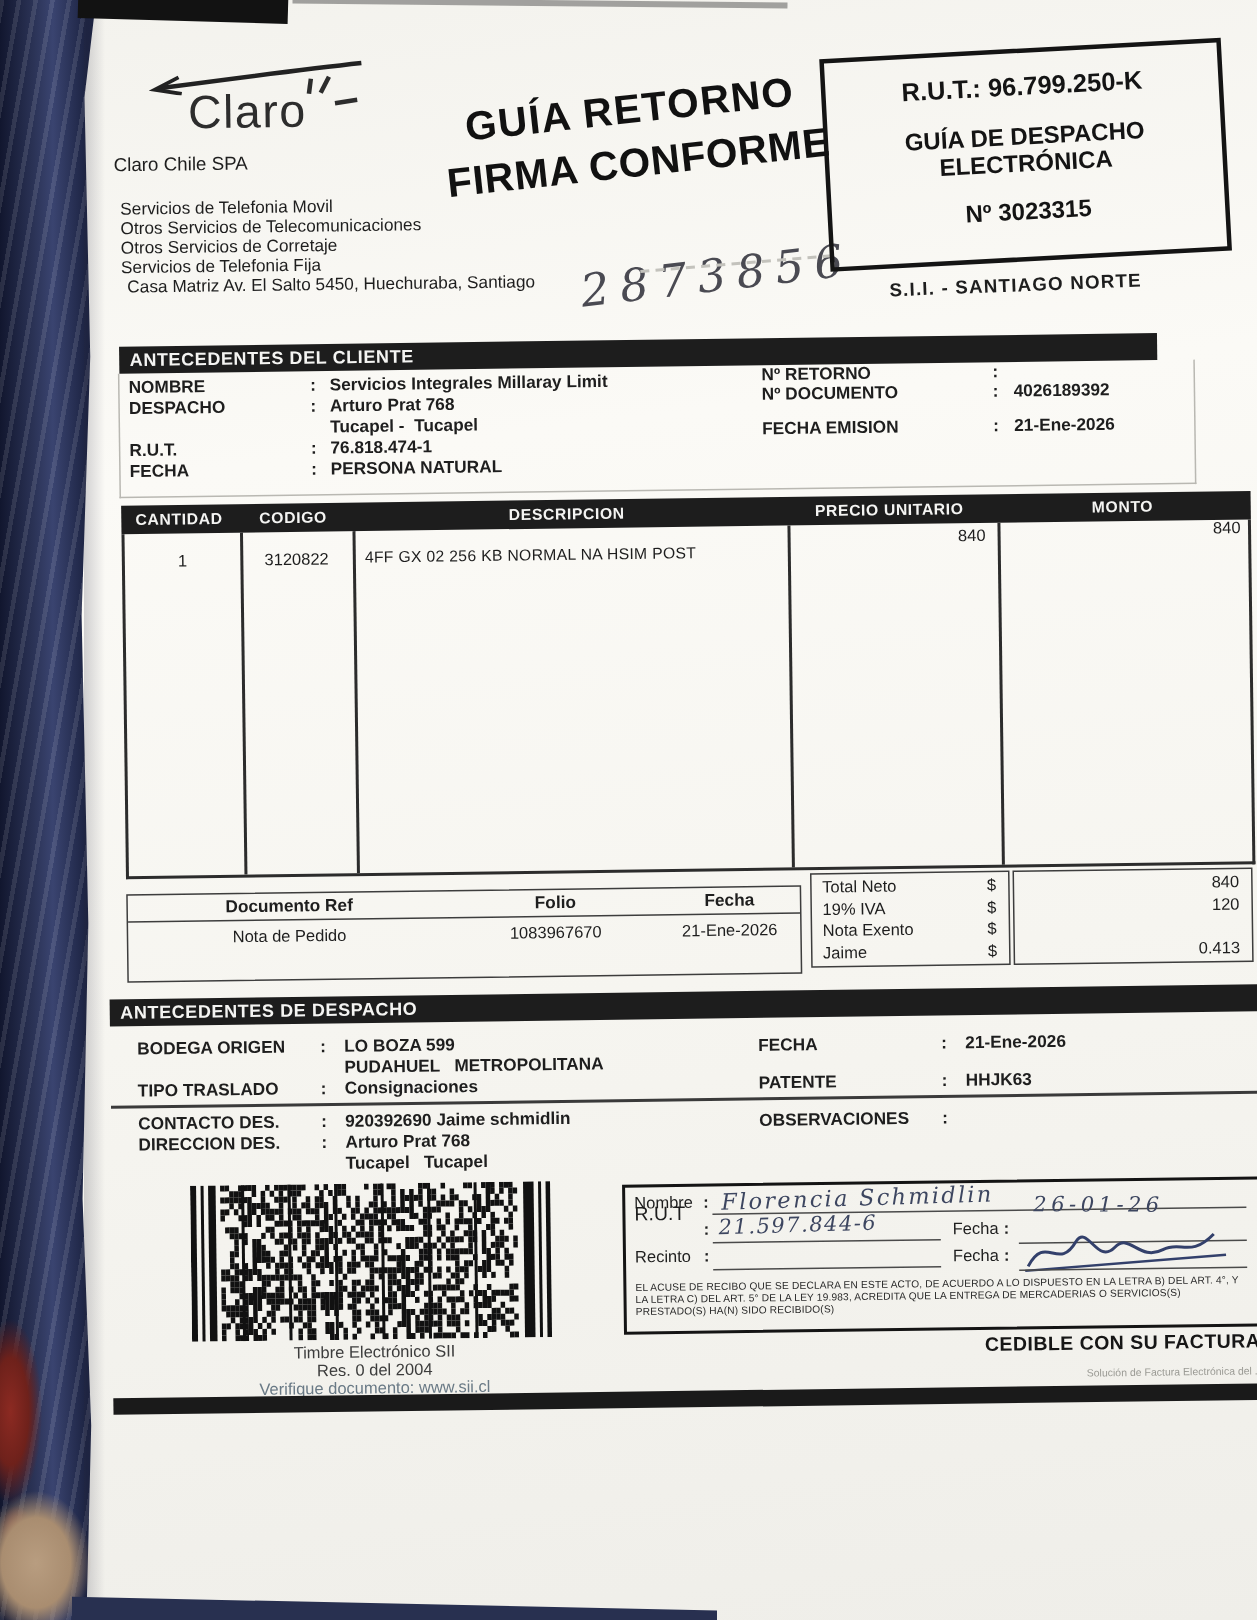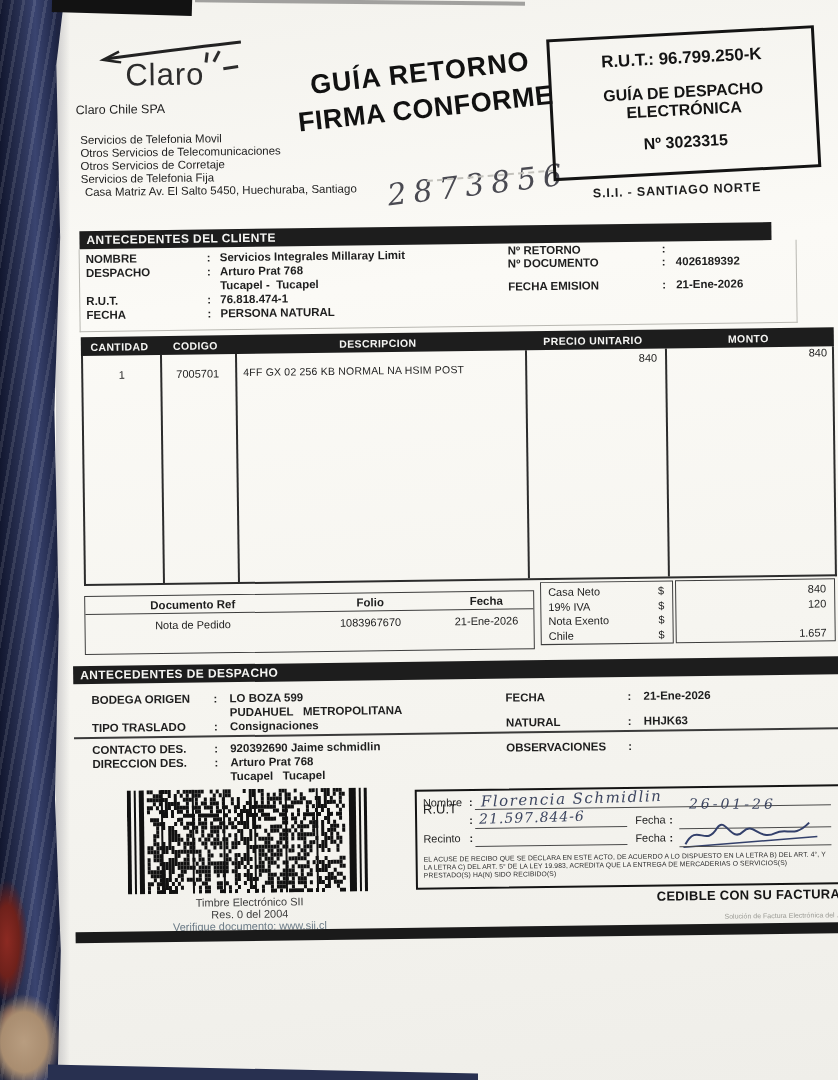--- a/index.html
+++ b/index.html
@@ -135,88 +135,88 @@
     <span style="width:290px;text-align:center;">DESCRIPCION</span>
     <span style="width:140px;text-align:center;">PRECIO UNITARIO</span>
     <span style="width:171px;text-align:center;">MONTO</span>
   </div>
   <div class="abs tblbody" style="left:80px;top:356px;width:753px;height:230px;">
     <div class="vline" style="left:77px;"></div>
     <div class="vline" style="left:152px;"></div>
     <div class="vline" style="left:442px;"></div>
     <div class="vline" style="left:582px;"></div>
     <div class="cell" style="left:0;top:13px;width:77px;text-align:center;">1</div>
-    <div class="cell" style="left:77px;top:13px;width:75px;text-align:center;">7005701</div>
+    <div class="cell" style="left:77px;top:13px;width:75px;text-align:center;">3120822</div>
     <div class="cell" style="left:160px;top:12px;width:280px;font-size:10.5px;letter-spacing:.2px;">4FF GX 02 256 KB NORMAL NA HSIM POST</div>
     <div class="cell" style="left:442px;top:3px;width:132px;text-align:right;">840</div>
     <div class="cell" style="left:582px;top:0px;width:162px;text-align:right;">840</div>
   </div>
 
   <div class="abs box" style="left:80px;top:596px;width:450px;height:59px;">
     <div style="display:flex;height:17px;border-bottom:1.5px solid #3d3d3d;align-items:center;">
       <span class="lbl" style="width:215px;text-align:center;">Documento Ref</span>
       <span class="lbl" style="width:140px;text-align:center;">Folio</span>
       <span class="lbl" style="width:92px;text-align:center;">Fecha</span>
     </div>
     <div style="display:flex;margin-top:5px;">
       <span class="cell" style="position:static;width:215px;text-align:center;">Nota de Pedido</span>
       <span class="cell" style="position:static;width:140px;text-align:center;">1083967670</span>
       <span class="cell" style="position:static;width:92px;text-align:center;">21-Ene-2026</span>
     </div>
   </div>
 
   <div class="abs box" style="left:536px;top:588px;width:133px;height:63px;padding-top:2px;">
     <div class="trow">
-        <span>Casa Neto</span>
+        <span>Total Neto</span>
         <span>$</span>
       </div>
     <div class="trow">
         <span>19% IVA</span>
         <span>$</span>
       </div>
     <div class="trow">
         <span>Nota Exento</span>
         <span>$</span>
       </div>
     <div class="trow">
-        <span>Chile</span>
+        <span>Jaime</span>
         <span>$</span>
       </div>
   </div>
   <div class="abs box" style="left:671px;top:588px;width:160px;height:63px;padding-top:2px;">
     <div class="trow" style="justify-content:flex-end;">
         <span>840</span>
       </div>
     <div class="trow" style="justify-content:flex-end;">
         <span>120</span>
       </div>
     <div class="trow" style="justify-content:flex-end;">
         <span></span>
       </div>
     <div class="trow" style="justify-content:flex-end;">
-        <span>1.657</span>
+        <span>0.413</span>
       </div>
   </div>
 
   <div class="abs bar" style="left:68px;top:666px;width:770px;height:18px;">
     <span>ANTECEDENTES DE DESPACHO</span>
   </div>
 
   <div class="abs lbl" style="left:86px;top:694px;">BODEGA ORIGEN</div>
   <div class="abs cln" style="left:208px;top:694px;">:</div>
   <div class="abs val" style="left:224px;top:694px;">LO BOZA 599</div>
   <div class="abs val" style="left:224px;top:708px;">PUDAHUEL   METROPOLITANA</div>
   <div class="abs lbl" style="left:86px;top:722px;">TIPO TRASLADO</div>
   <div class="abs cln" style="left:208px;top:722px;">:</div>
   <div class="abs val" style="left:224px;top:722px;">Consignaciones</div>
 
   <div class="abs lbl" style="left:500px;top:697px;">FECHA</div>
   <div class="abs cln" style="left:622px;top:697px;">:</div>
   <div class="abs val" style="left:638px;top:697px;">21-Ene-2026</div>
-  <div class="abs lbl" style="left:500px;top:722px;">NATURAL</div>
+  <div class="abs lbl" style="left:500px;top:722px;">PATENTE</div>
   <div class="abs cln" style="left:622px;top:722px;">:</div>
   <div class="abs val" style="left:638px;top:722px;">HHJK63</div>
 
   <div class="abs" style="left:68px;top:737px;width:770px;height:2px;background:#3a3a3a;"></div>
 
   <div class="abs lbl" style="left:86px;top:744px;">CONTACTO DES.</div>
   <div class="abs cln" style="left:208px;top:744px;">:</div>
   <div class="abs val" style="left:224px;top:744px;">920392690 Jaime schmidlin</div>
   <div class="abs lbl" style="left:86px;top:758px;">DIRECCION DES.</div>
   <div class="abs cln" style="left:208px;top:758px;">:</div>

